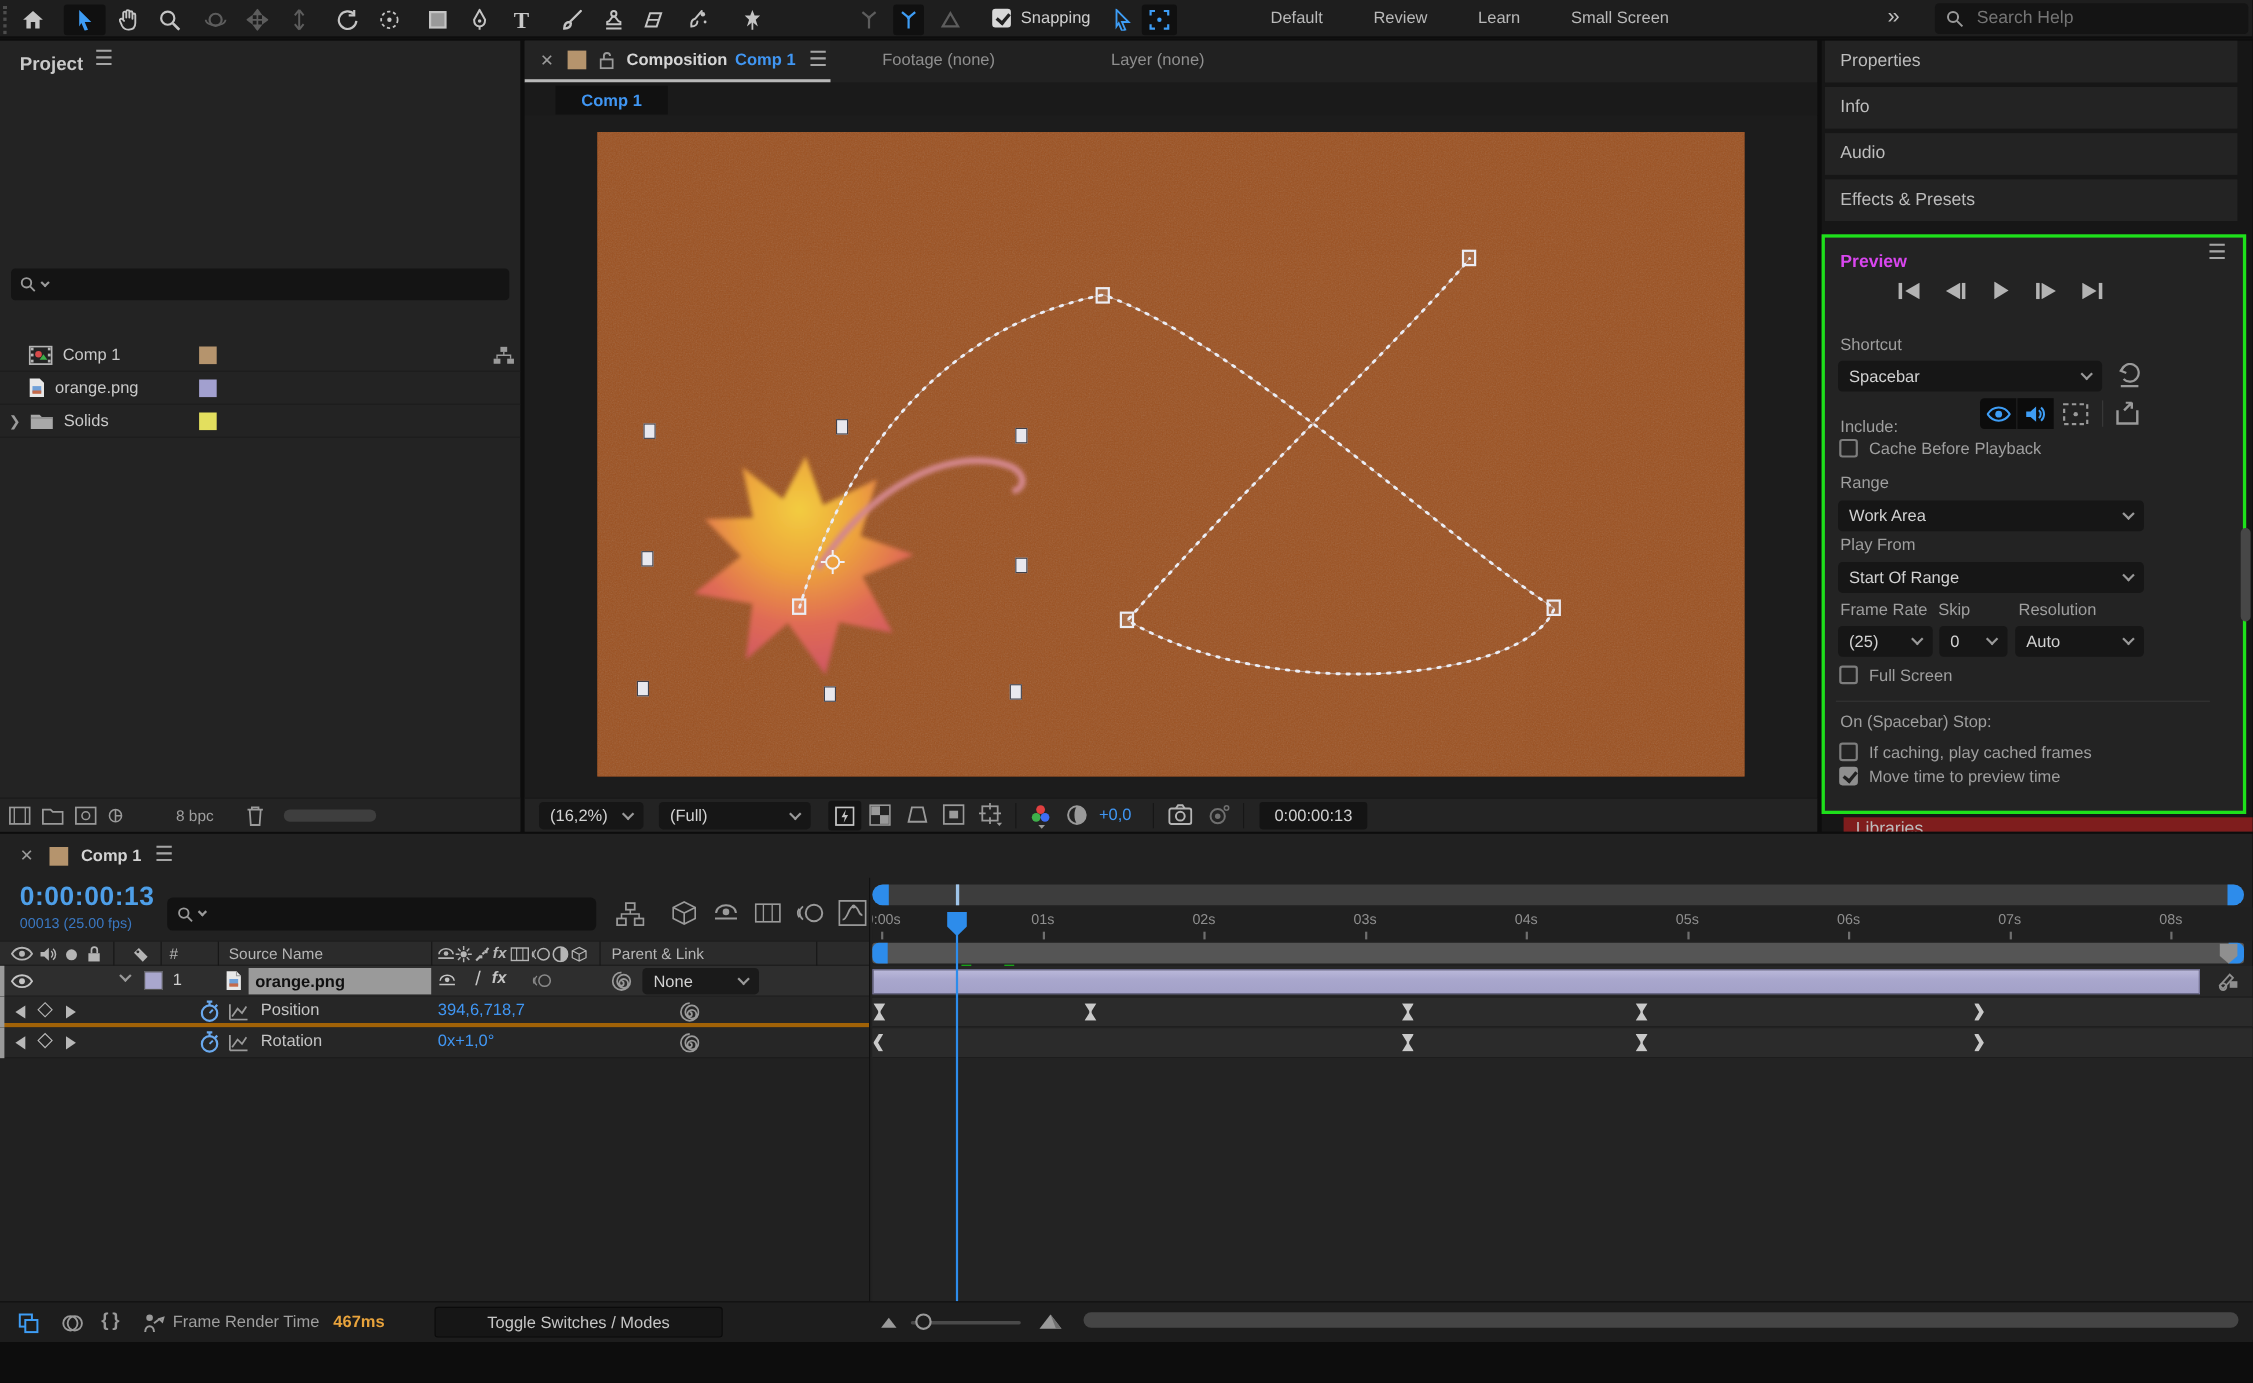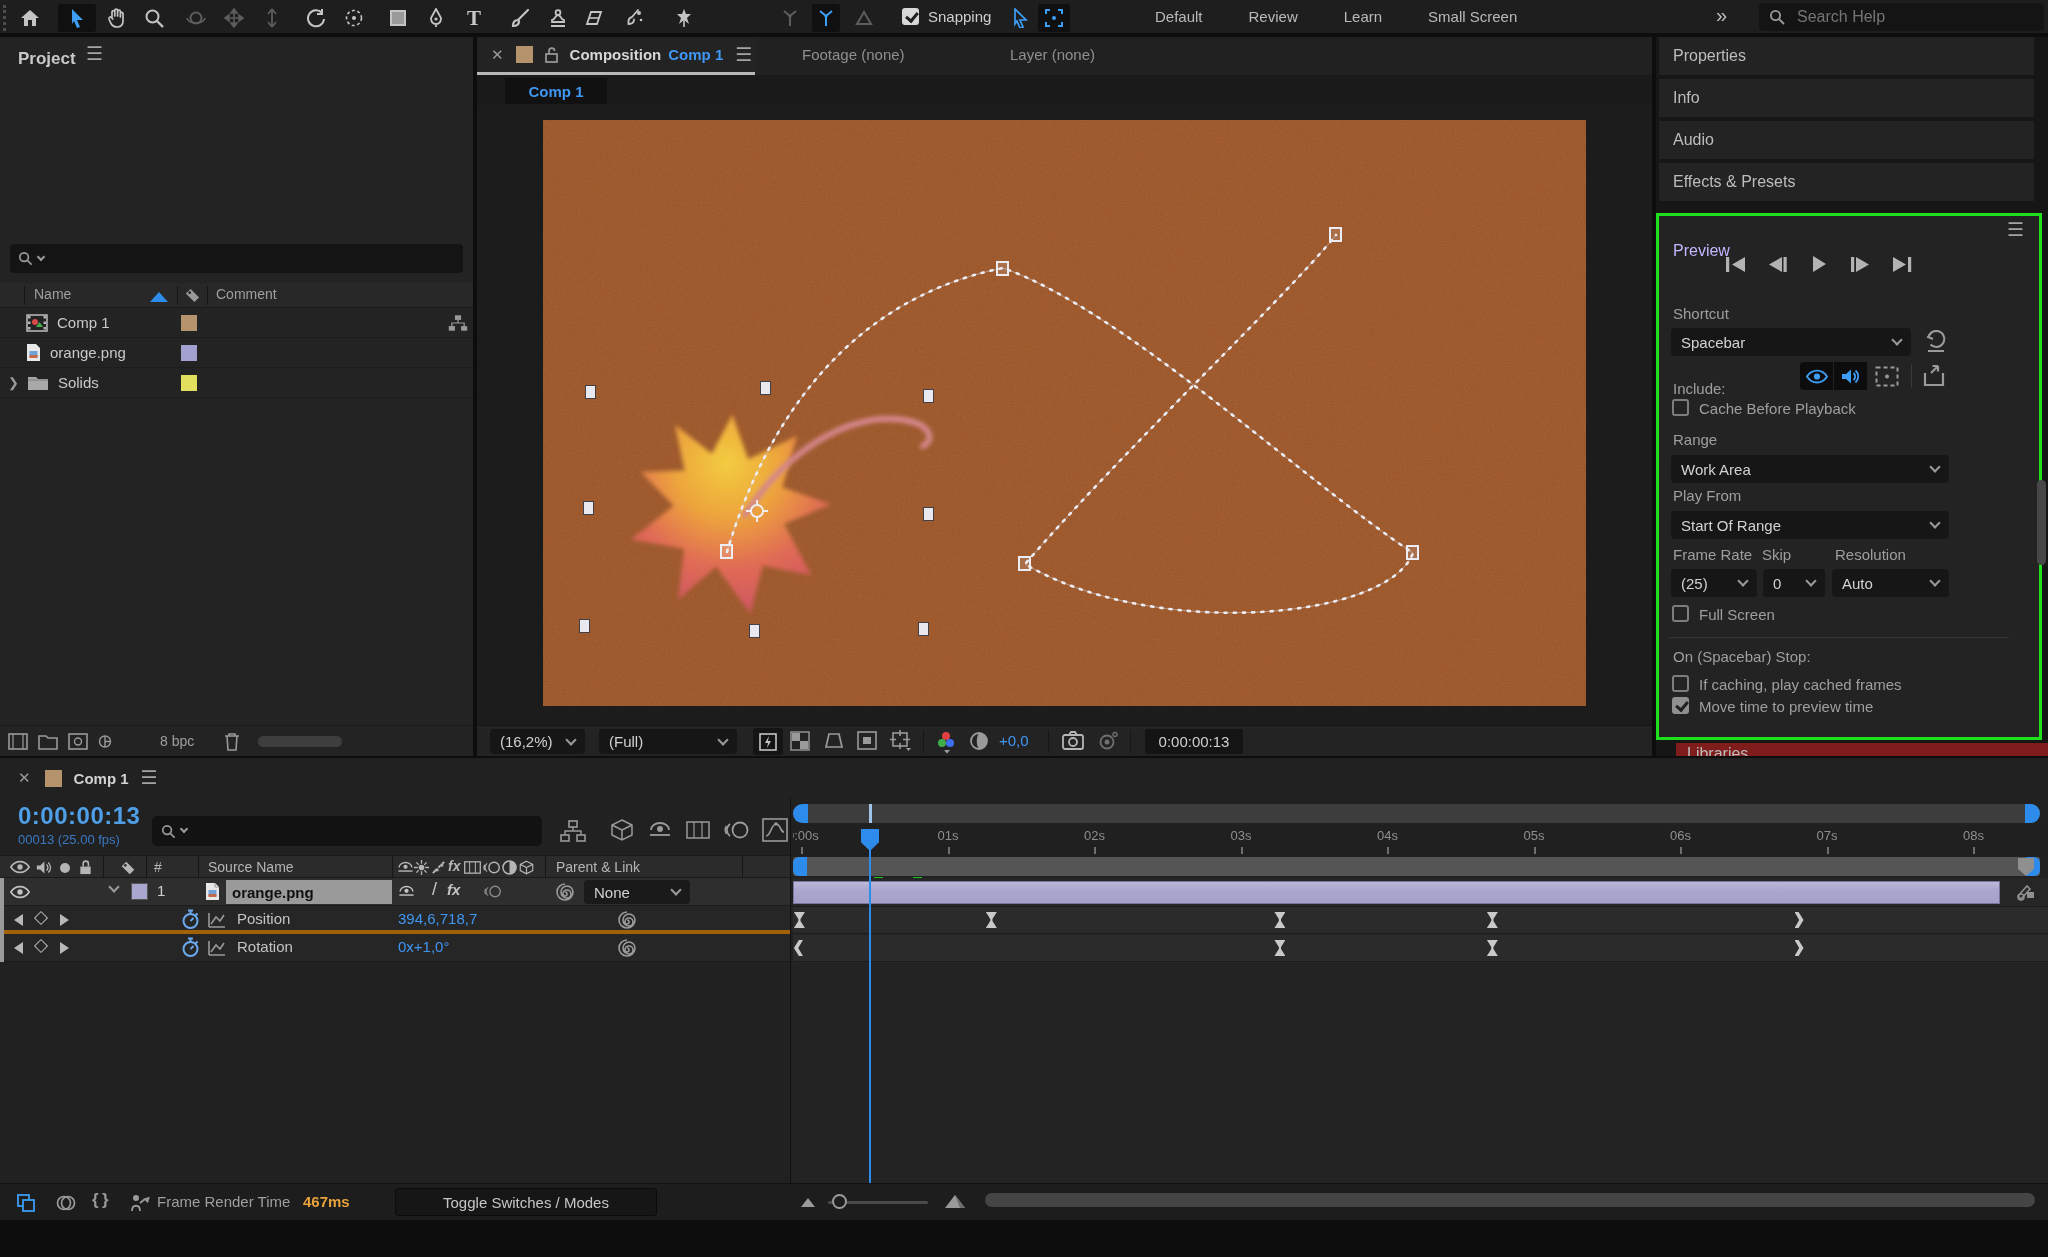--- a/index.html
+++ b/index.html
@@ -188,32 +188,20 @@
     <span class="abs hamb" style="left:86px;top:12px;">☰</span>
     <div class="abs" style="left:10px;top:207px;width:453px;height:29px;background:#141414;border-radius:4px;display:flex;align-items:center;padding:0 8px;">
       <svg width="15" height="15" viewBox="0 0 16 16">
           <circle cx="6.5" cy="6.5" r="4.6" fill="none" stroke="#9a9a9a" stroke-width="1.8"></circle>
           <line x1="10" y1="10" x2="14.5" y2="14.5" stroke="#9a9a9a" stroke-width="1.8"></line>
         </svg>
       <div class="chev" style="width:6px;height:6px;margin-left:5px;"></div>
       <input style="background: transparent; border: none; outline: none; color: rgb(207, 207, 207); font-size: 14px; margin-left: 8px; width: 380px;">
     </div>
 
-    <div class="abs" style="left:0;top:246px;width:473px;height:25px;background:#282828;border-bottom:1px solid #1a1a1a;">
-      <div class="sep-v" style="left:24px;top:3px;height:19px;"></div>
-      <span class="abs lbl" style="left:34px;top:3px;font-size:14px;">Name</span>
-      <div class="abs" style="left:150px;top:9px;width:0;height:0;border-left:9px solid transparent;border-right:9px solid transparent;border-bottom:10px solid #2d8ceb;"></div>
-      <div class="sep-v" style="left:177px;top:3px;height:19px;"></div>
-      <svg class="abs" style="left:184px;top:4px;" width="17" height="17" viewBox="0 0 18 18">
-          <path d="M2 7 L7 2 L16 11 L11 16 Z" fill="#9a9a9a"></path>
-          <circle cx="6" cy="6" r="1.5" fill="#282828"></circle>
-        </svg>
-      <div class="sep-v" style="left:207px;top:3px;height:19px;"></div>
-      <span class="abs lbl" style="left:216px;top:3px;font-size:14px;">Comment</span>
-    </div>
     <div id="proj-rows" class="abs" style="left:0;top:271px;width:473px;height:400px;">
         <div class="projrow" style="top: 0px;">
           <span style="margin-left:26px;display:inline-flex;">
             <svg width="22" height="18" viewBox="0 0 22 18">
               <rect x="1" y="1" width="20" height="16" fill="none" stroke="#b5b5b5" stroke-width="1.6"></rect>
               <rect x="2" y="2" width="2.5" height="2.5" fill="#b5b5b5"></rect>
               <rect x="2" y="7.5" width="2.5" height="2.5" fill="#b5b5b5"></rect>
               <rect x="2" y="13" width="2.5" height="2.5" fill="#b5b5b5"></rect>
               <rect x="17.5" y="2" width="2.5" height="2.5" fill="#b5b5b5"></rect>
               <rect x="17.5" y="7.5" width="2.5" height="2.5" fill="#b5b5b5"></rect>
@@ -433,21 +421,21 @@
         </div>
         <div class="rp-bar">
           <span>Audio</span>
         </div>
         <div class="rp-bar">
           <span>Effects &amp; Presets</span>
         </div>
       </div>
 
     <div class="abs" style="left:0;top:176px;width:386px;height:527px;background:#232323;border:3px solid #1ee01b;">
-      <span class="abs" style="left:14px;top:26px;color:#c4b5fd;font-size:16px;font-weight:normal;">Preview</span>
+      <span class="abs" style="left:14px;top:14px;color:#d946ef;font-size:16px;font-weight:bold;">Preview</span>
       <span class="abs hamb" style="left:348px;top:9px;">☰</span>
       <div class="abs transport" style="left:56px;top:40px;display:flex;align-items:center;color:#b3b3b3;">
         <svg width="22" height="15" viewBox="0 0 22 15" style="margin:0 10px;">
             <rect x="1" y="0" width="3.2" height="15" fill="currentColor"></rect>
             <path d="M20 0 L7 7.5 L20 15 Z" fill="currentColor"></path>
           </svg>
         <svg width="22" height="15" viewBox="0 0 22 15" style="margin:0 10px;">
             <path d="M15 0 L2 7.5 L15 15 Z" fill="currentColor"></path>
             <rect x="16.5" y="0" width="3.2" height="15" fill="currentColor"></rect>
           </svg>

